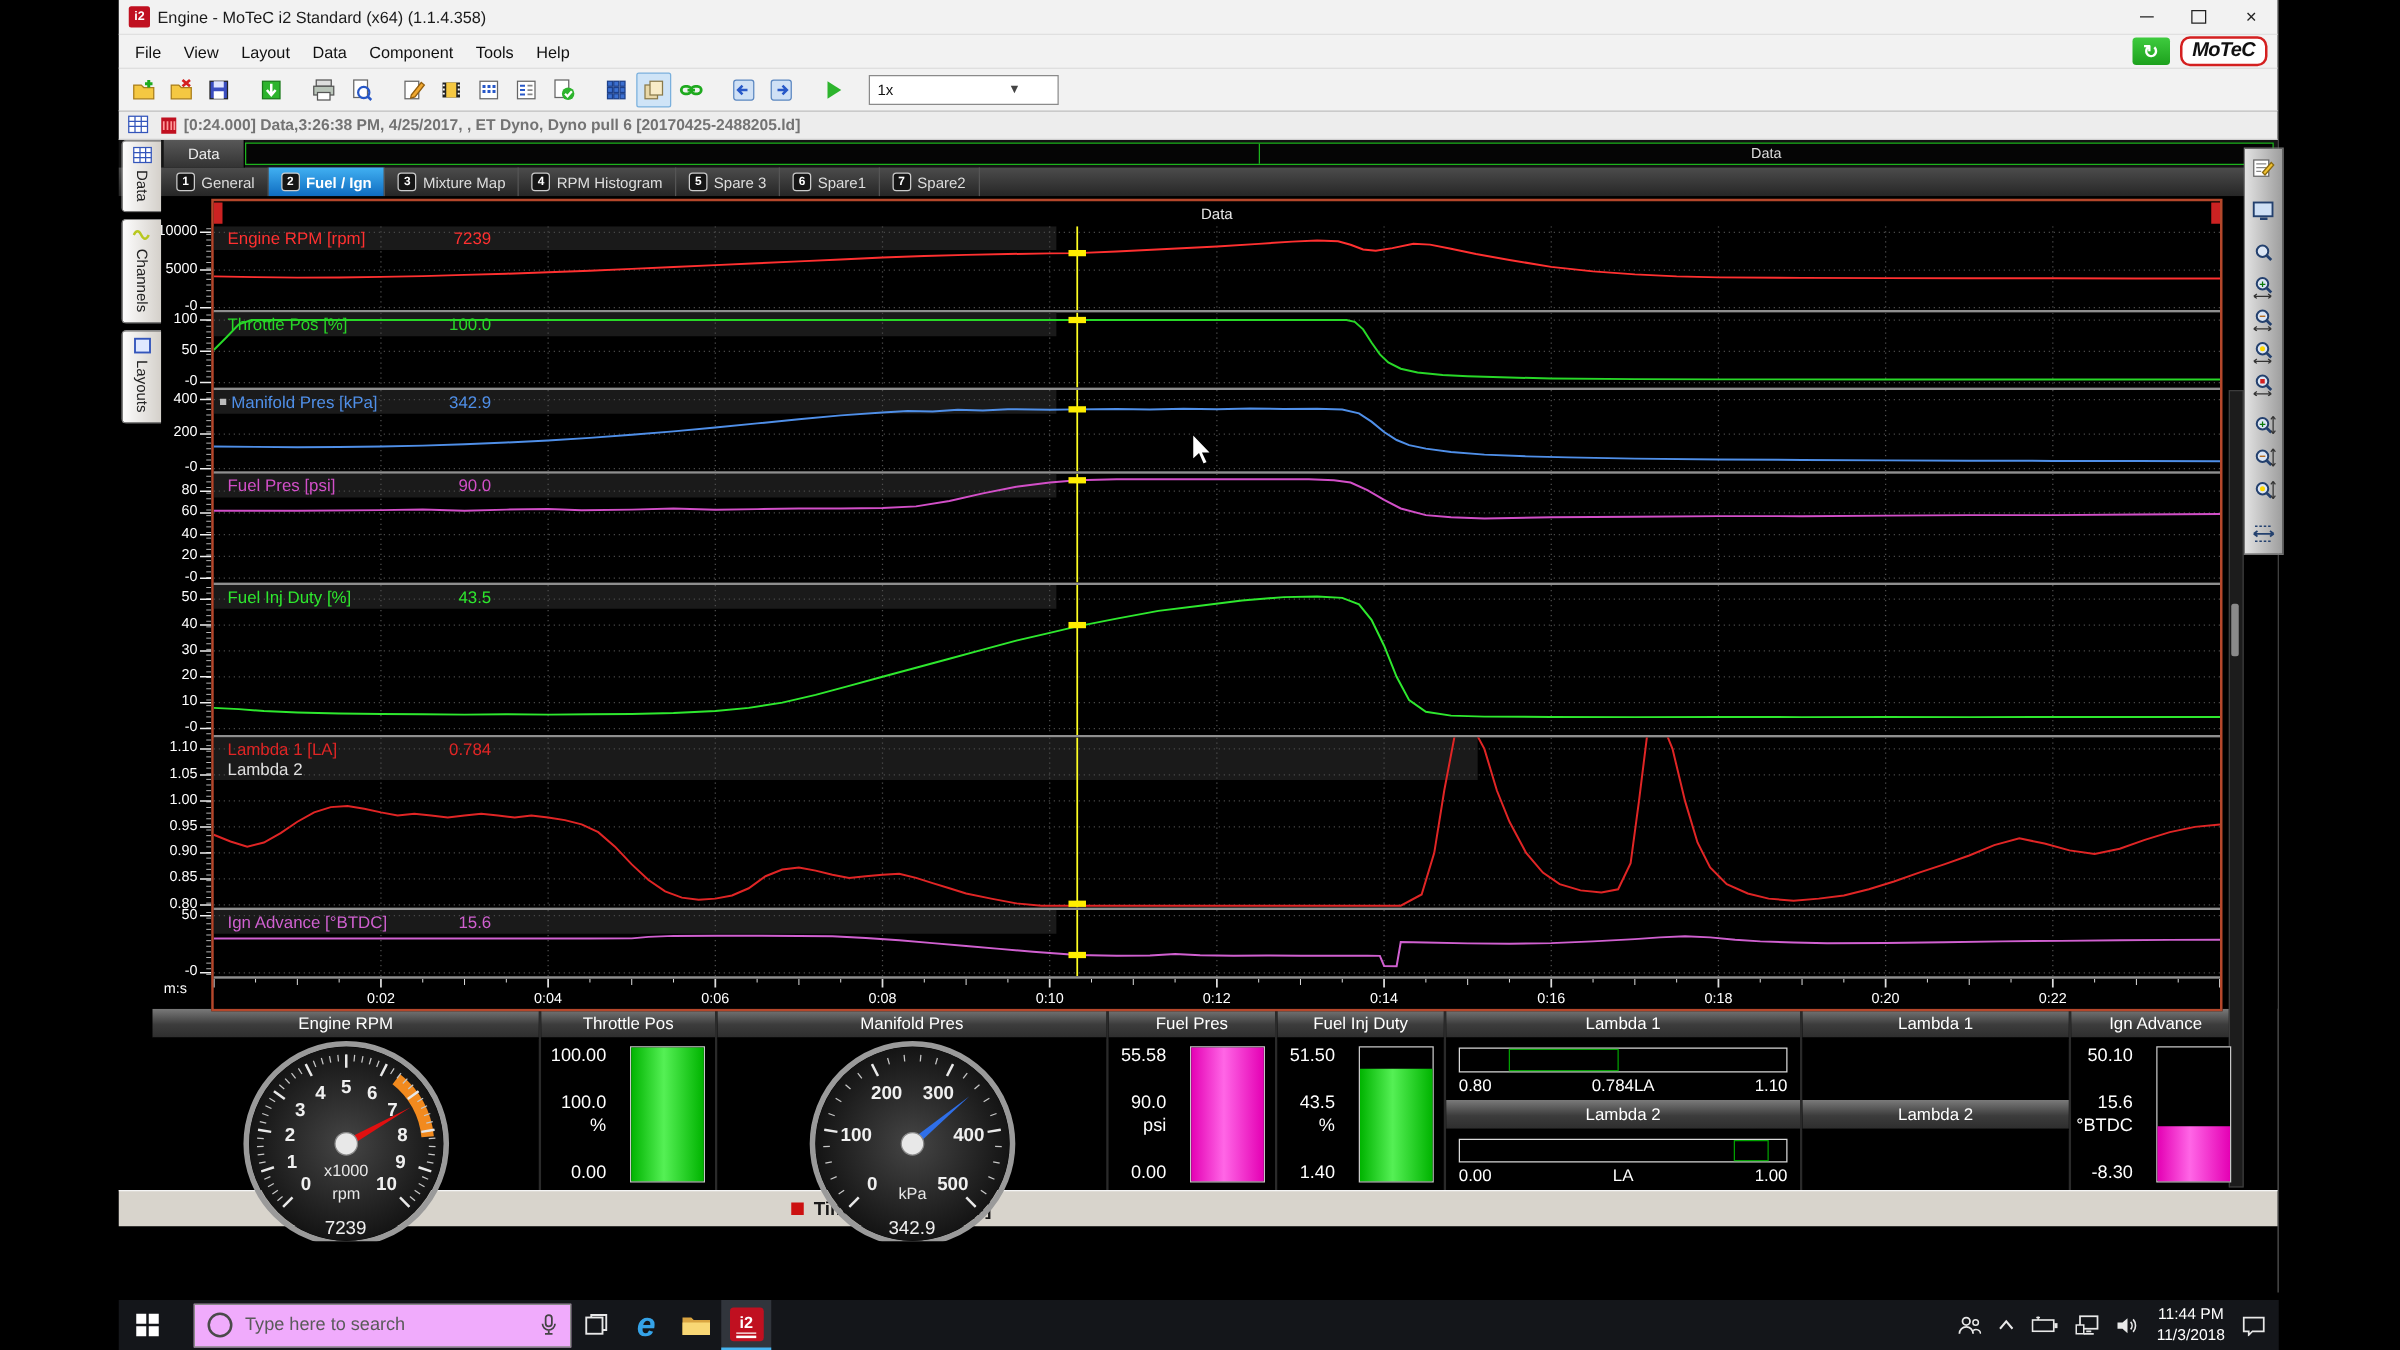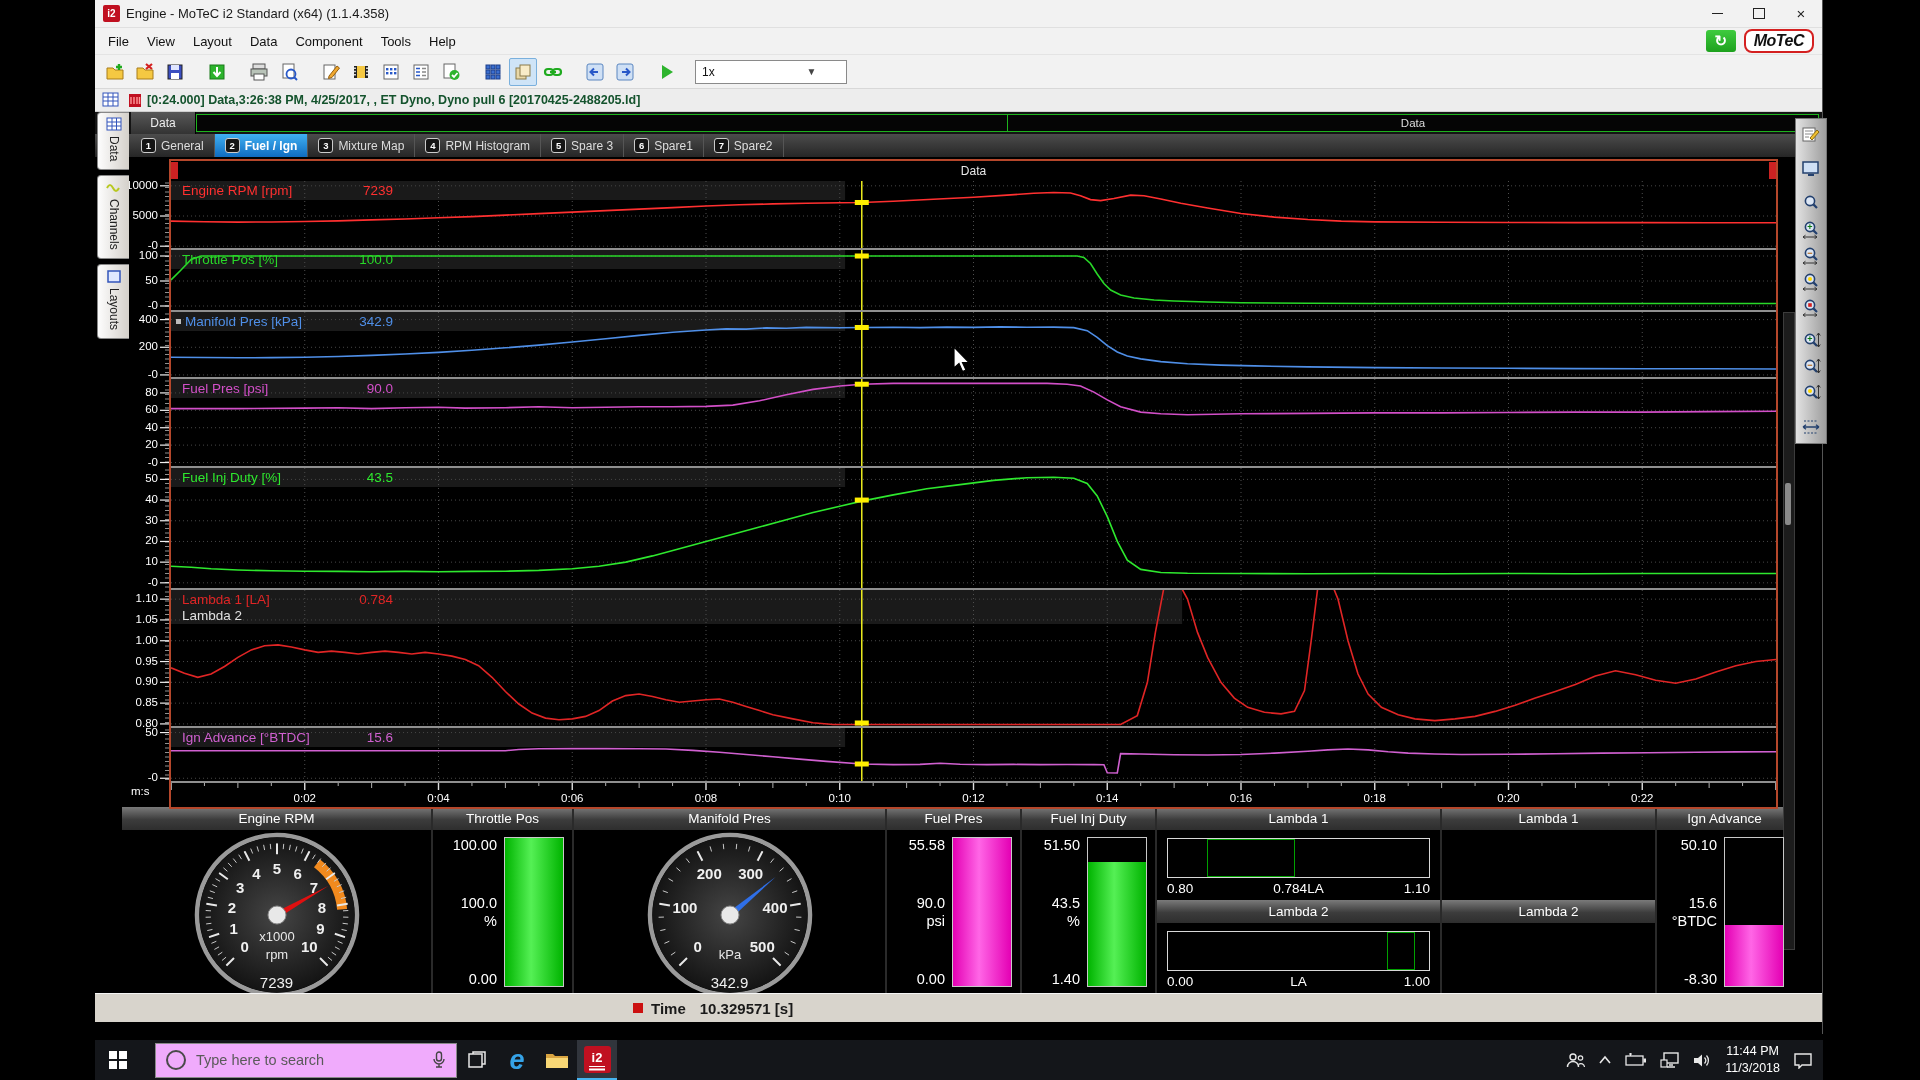--- a/index.html
+++ b/index.html
@@ -26,21 +26,21 @@
               display:flex;align-items:center;font-style:italic;font-weight:bold;font-size:16px;color:#111;letter-spacing:-.5px;}
   .toolbar{height:33px;background:#f2f2f2;display:flex;align-items:center;border-bottom:1px solid #d8d8d8;padding-left:6px;}
   .tb-group{display:flex;align-items:center;margin-right:14px;gap:2px;}
   .tb-btn{width:26px;height:26px;display:flex;align-items:center;justify-content:center;border:1px solid transparent;border-radius:2px;}
   .tb-btn.active{background:#cfe4f7;border:1px solid #7ab0dd;}
   .combo{width:150px;height:22px;background:#fff;border:1px solid #8a8a8a;display:flex;align-items:center;font-size:12px;color:#111;}
   .combo span{flex:1;padding-left:6px;}
   .combo .arrow{width:18px;text-align:center;color:#444;font-size:10px;}
   
   .filebar{height:22px;background:#ededed;display:flex;align-items:center;border-bottom:1px solid #cfcfcf;}
-  .filebar-text{font-size:12.5px;font-weight:bold;color:#14532d;margin-left:5px;}
+  .filebar-text{font-size:12.5px;font-weight:bold;color:#737373;margin-left:5px;}
   .panesbar{height:22px;background:#141414;display:flex;align-items:stretch;padding-left:36px;}
   .pane-tab{width:64px;background:linear-gradient(#585858,#333);color:#eee;font-size:12px;display:flex;
             align-items:center;justify-content:center;border-right:1px solid #000;}
   .pane-strip{flex:1;display:flex;border:1px solid #1db31d;margin:2px 3px 2px 0;background:#050505;}
   .pane-box{flex:1;display:flex;align-items:center;justify-content:center;color:#ddd;font-size:11.5px;}
   .pane-box + .pane-box{border-left:1px solid #1db31d;}
   .tabsbar{height:23px;background:linear-gradient(#4c4c4c,#262626);display:flex;align-items:stretch;padding-left:36px;}
   .wtab{display:flex;align-items:center;gap:5px;padding:0 10px;font-size:12px;color:#ddd;border-right:1px solid #555;}
   .wtab .badge{width:13px;height:13px;background:#151515;border:1px solid #ccc;border-radius:3px;color:#fff;
                font-size:9.5px;font-weight:bold;display:flex;align-items:center;justify-content:center;}
@@ -66,28 +66,28 @@
   .time-axis{border-top:2px solid #8f8f8f;height:24px;position:relative;font-size:0;}
   .mslabel{position:absolute;left:2px;top:2px;font-size:11.5px;color:#fff;}
   
   #right-toolbar{position:absolute;left:1700px;top:118px;width:30px;z-index:6;background:linear-gradient(90deg,#e2e2e2,#9d9d9d);
                  border:1px solid #777;display:flex;flex-direction:column;align-items:center;padding:3px 0;}
   .rt-btn{width:24px;height:24px;margin:1px 0;display:flex;align-items:center;justify-content:center;}
   .rt-gap{height:8px;}
   #vscroll{position:absolute;left:1688px;top:155px;width:10px;height:636px;background:#1c1c1c;border:1px solid #3c3c3c;}
   #vscroll .thumb{position:absolute;left:1px;top:170px;width:6px;height:42px;background:#8a8a8a;border-radius:2px;}
   
-  #gauges{height:186px;background:#000;display:flex;margin-left:27px;width:1672px;}
+  #gauges{height:145px;background:#000;display:flex;margin-left:27px;width:1672px;}
   .gsection{border-right:2px solid #2a2a2a;box-sizing:border-box;display:flex;flex-direction:column;background:#000;}
   .gauge-header{height:23px;background:linear-gradient(#7a7a7a,#3c3c3c 55%,#2e2e2e);color:#fff;font-size:13.5px;
                 display:flex;align-items:center;justify-content:center;border-bottom:1px solid #000;flex:none;}
   .gbody{flex:1;position:relative;display:flex;}
   .dial-wrap{position:relative;flex:1;display:flex;align-items:flex-start;justify-content:center;}
   .dial-value{position:absolute;bottom:2px;width:100%;text-align:center;color:#f0f0f0;font-size:15px;}
-  .vbar-body{flex:1;display:flex;padding:6px 8px 6px 4px;}
+  .vbar-body{flex:1;display:flex;padding:6px 8px 6px 4px;gap:12px;}
   .vbar-labels{flex:1;display:flex;flex-direction:column;justify-content:space-between;align-items:flex-end;
                color:#fff;font-size:14.5px;padding-right:7px;}
   .vbar-mid{text-align:right;line-height:1.25;}
   .vbar{width:58px;position:relative;border:1px solid #c8c8c8;background:#000;}
   .vbar-fill{position:absolute;left:0;right:0;bottom:0;}
   .lambda-sub{flex:1;display:flex;flex-direction:column;}
   .hbar-area{flex:1;position:relative;margin:7px 10px 2px 10px;border:1px solid #d8d8d8;background:#000;}
   .hbar-range{position:absolute;top:0;bottom:0;border:1px solid #00a000;}
   .hbar-labels{display:flex;justify-content:space-between;color:#fff;font-size:13.5px;padding:1px 10px 4px 10px;}
   .big-lambda{flex:1;display:flex;align-items:center;justify-content:center;color:#f2f2f2;font-size:54px;letter-spacing:-1px;}

